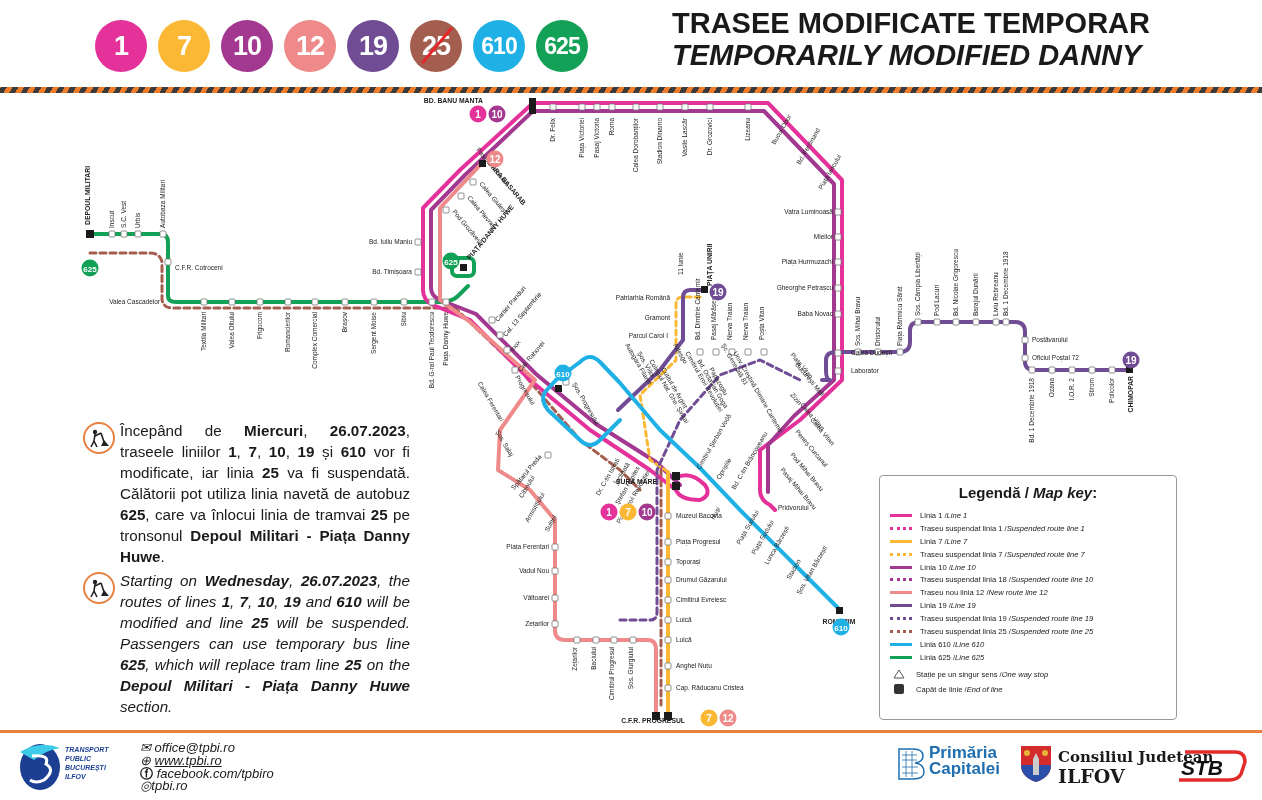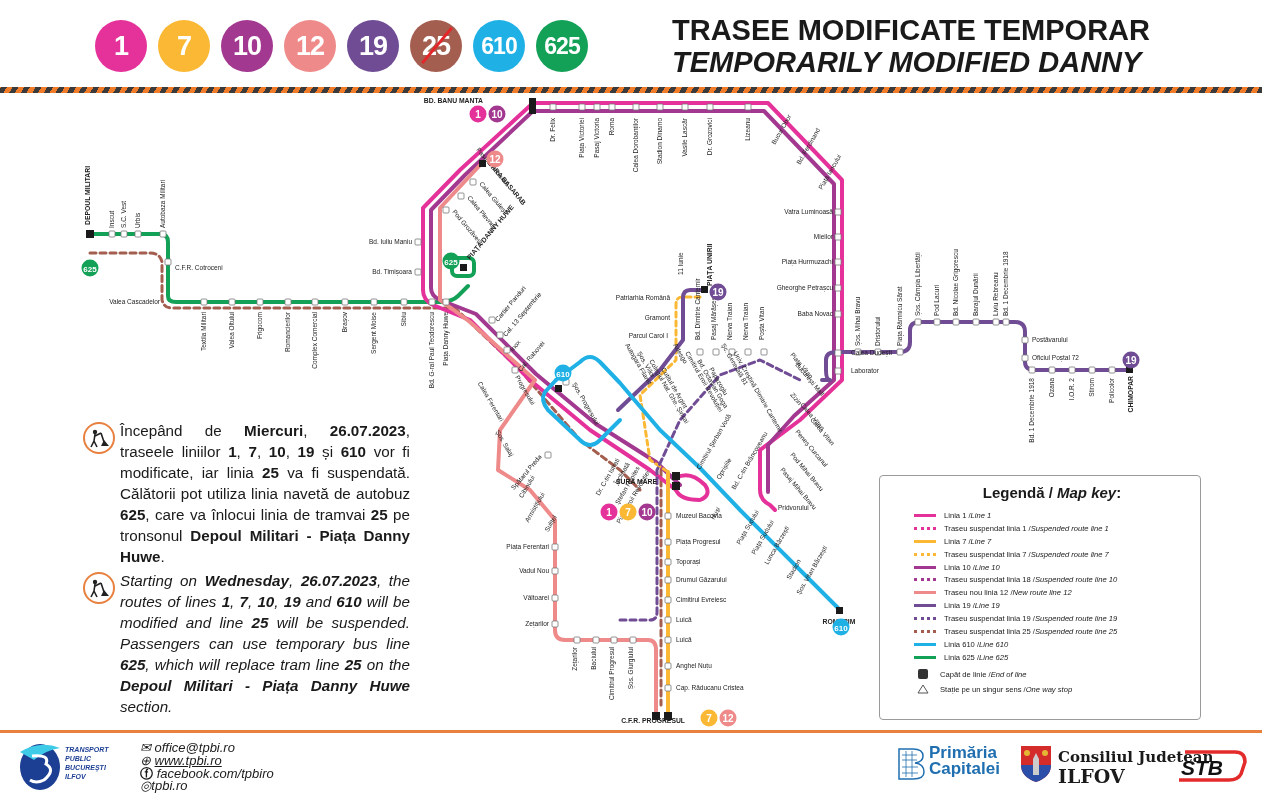--- a/index.html
+++ b/index.html
@@ -4,30 +4,30 @@
 <style>
   html, body { margin:0; padding:0; background:#ffffff; }
   body { width:1262px; height:800px; position:relative; overflow:hidden;
          font-family:"Liberation Sans", sans-serif; color:#1a1a1a; }
   .badges { position:absolute; left:95px; top:20px; display:flex; gap:11px; }
   .badge { width:52px; height:52px; border-radius:50%; color:#fff; font-weight:bold;
            font-size:27px; display:flex; align-items:center; justify-content:center;
            position:relative; letter-spacing:-1px; }
   .badge.struck::after { content:""; position:absolute; left:4px; top:24px; width:46px; height:3px;
            background:#e5252a; transform:rotate(-50deg); }
-  .title { position:absolute; left:672px; top:14px; font-weight:bold; font-size:29px; line-height:32px; }
+  .title { position:absolute; left:672px; top:7px; font-weight:bold; font-size:29px; line-height:32px; }
   .title .t2 { font-style:italic; }
   .hazard { position:absolute; left:0; top:87px; width:1262px; height:6px;
             background:repeating-linear-gradient(-60deg,#3a3a3a 0 5px,#f07c2a 5px 10px); }
   .footline { position:absolute; left:0; top:730px; width:1262px; height:3px; background:#e8803f; }
   .notice { position:absolute; left:120px; width:290px; font-size:15.2px; line-height:21px; text-align:justify; }
   .notice.ro { top:420px; }
   .notice.en { top:570px; font-style:italic; }
   .workicon { position:absolute; left:83px; width:28px; height:28px; border:2px solid #e8803f; border-radius:50%; }
-  .legend { position:absolute; left:879px; top:475px; width:296px; height:243px; border:1px solid #9a9a9a; border-radius:4px; background:#fff;padding-left:24px; }
+  .legend { position:absolute; left:879px; top:475px; width:296px; height:243px; border:1px solid #9a9a9a; border-radius:4px; background:#fff; }
   .legend h3 { margin:8px 0 8px 0; text-align:center; font-size:15px; font-weight:bold; }
   .legend h3 i { font-weight:bold; }
   .lrow { display:flex; align-items:center; height:12.9px; font-size:7.6px; padding-left:10px; }
   .lrow .sw { width:22px; height:3px; margin-right:8px; }
   .lrow .sw.dot { background:none !important; border-top:3px dotted; height:0; }
   .lrow2 { display:flex; align-items:center; height:15px; font-size:7.6px; padding-left:13px; }
   .lrow2 .mk { width:12px; margin-right:11px; display:flex; justify-content:center; }
   .footer-contact { position:absolute; left:140px; top:742px; font-size:13px; line-height:12.8px; font-style:italic; }
   .tpbi { position:absolute; left:16px; top:740px; }
   .tpbi-text { position:absolute; left:65px; top:745px; font-size:7px; line-height:9px; font-weight:bold; font-style:italic; color:#1c3f94; }
@@ -435,35 +435,35 @@
       </div>
       <div class="lrow">
         <span class="sw" style="background: rgb(19, 161, 88);"></span>
         <span>Linia 625 / </span>
         <i>Line 625</i>
       </div>
     </div>
   <div id="legend-markers" style="margin-top:3px;">
       <div class="lrow2">
         <span class="mk">
+          <svg width="12" height="10">
+            <path d="M6 1 L11 9 H1 Z" fill="#fff" stroke="#555"></path>
+          </svg>
+        </span>
+        <span>Stație pe un singur sens / </span>
+        <i>One way stop</i>
+      </div>
+      <div class="lrow2">
+        <span class="mk">
           <svg width="10" height="10">
             <rect x="0" y="0" width="10" height="10" rx="2" fill="#333"></rect>
           </svg>
         </span>
         <span>Capăt de linie / </span>
         <i>End of line</i>
-      </div>
-      <div class="lrow2">
-        <span class="mk">
-          <svg width="12" height="10">
-            <path d="M6 1 L11 9 H1 Z" fill="#fff" stroke="#555"></path>
-          </svg>
-        </span>
-        <span>Stație pe un singur sens / </span>
-        <i>One way stop</i>
       </div>
     </div>
 </div>
 
 <div class="footline"></div>
 <svg class="tpbi" width="48" height="52" viewBox="0 0 48 52">
   <ellipse cx="24" cy="27" rx="20" ry="23" fill="#1c3f94"></ellipse>
   <path d="M4 12 Q24 0 44 8 Q30 10 18 20 Z" fill="#3ecbe8"></path>
   <path d="M16 16 Q34 14 30 24 Q40 30 28 40 Q20 44 14 40" stroke="#fff" stroke-width="3" fill="none"></path>
 </svg>

